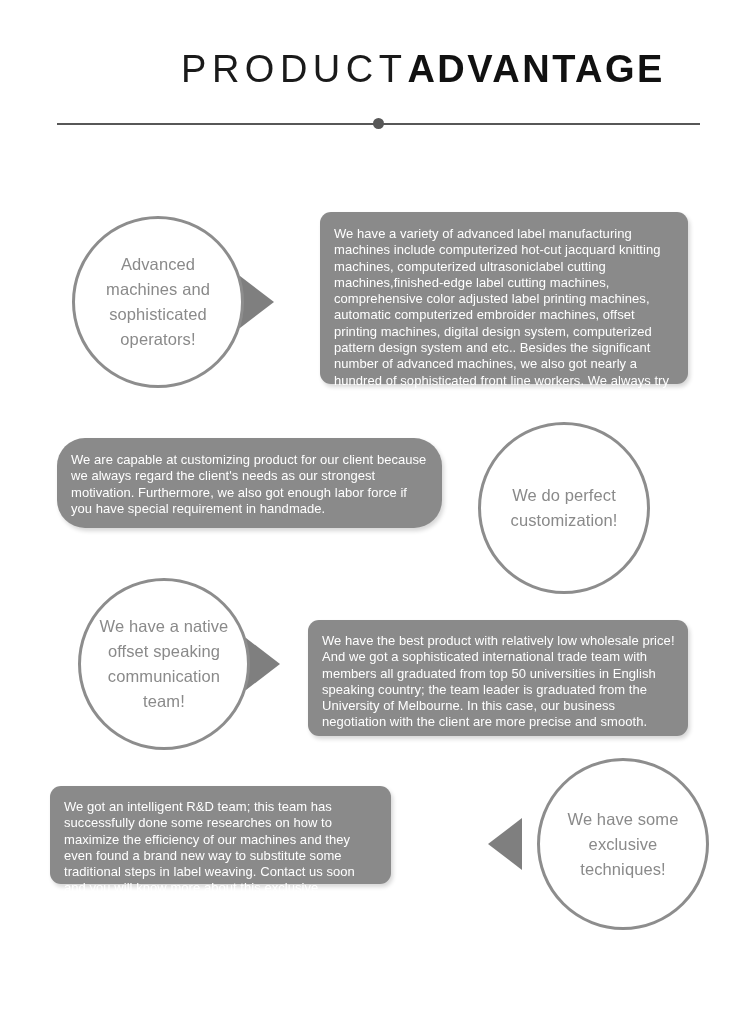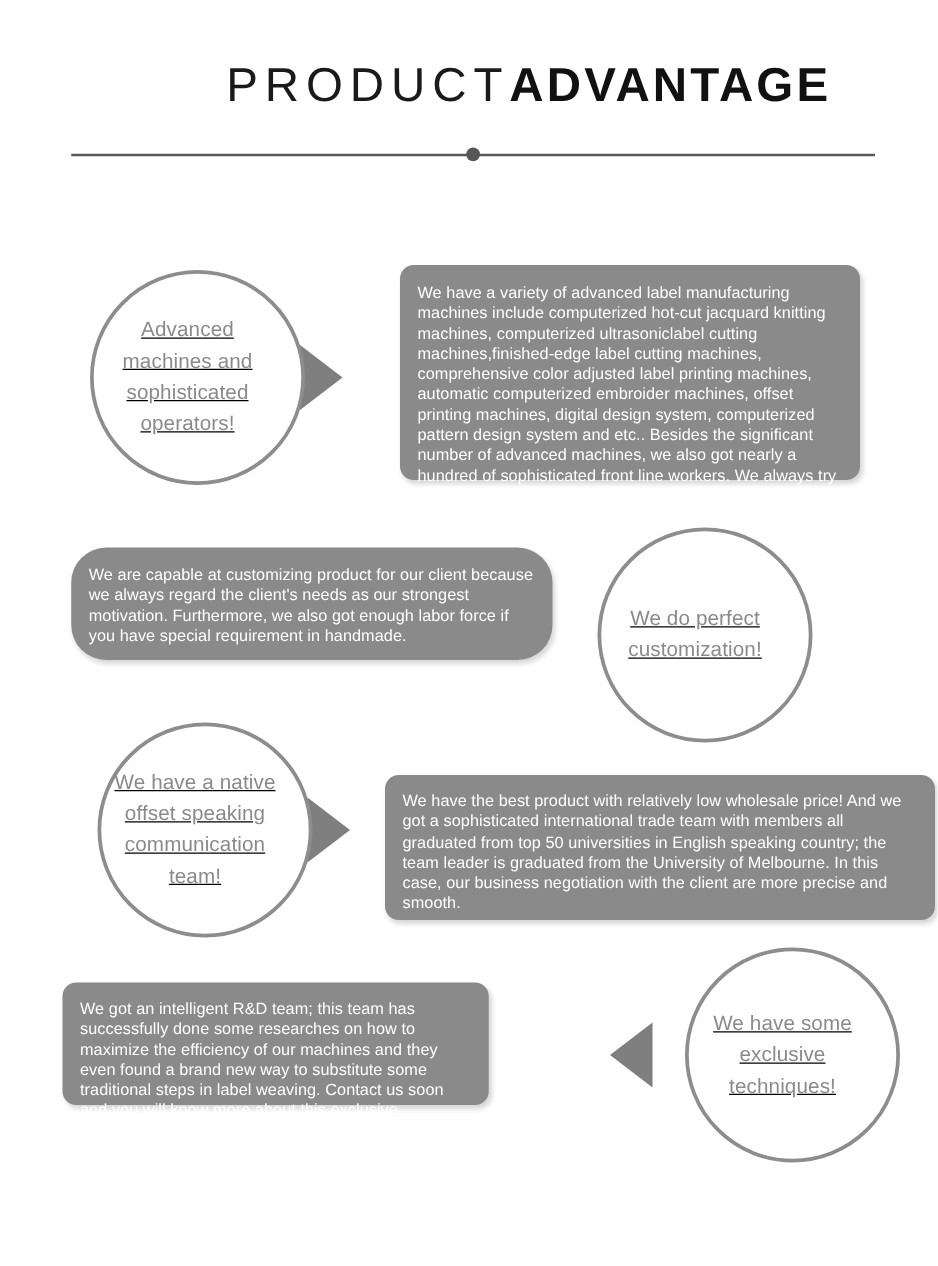--- a/index.html
+++ b/index.html
@@ -70,22 +70,22 @@
   .circle {
     position: absolute;
     width: 172px;
     height: 172px;
     border-radius: 50%;
     border: 3px solid #8d8d8d;
     background: #ffffff;
     box-sizing: border-box;
     display: flex;
     align-items: center;
+    justify-content: center;
     z-index: 3;
-    text-decoration: underline;
   }
   .circle-text {
     font-family: "Liberation Sans", sans-serif;
     font-size: 16.5px;
     line-height: 25px;
     color: #8a8a8a;
     text-align: center;
     width: 150px;
     letter-spacing: 0.1px;
   }
@@ -129,23 +129,23 @@
   #circle-1 { left: 72px;  top: 216px; }
   #ptr-1    { left: 240px; top: 276px; }
   #box-1    { left: 320px; top: 212px; width: 368px; height: 172px; padding: 14px 12px 12px 14px; }
 
   #circle-2 { left: 478px; top: 422px; }
   #ptr-2    { left: 478px; top: 482px; }
   #box-2    { left: 57px;  top: 438px; width: 385px; height: 90px;  padding: 14px 14px 12px 14px; border-radius: 28px; }
 
   #circle-3 { left: 78px;  top: 578px; }
   #ptr-3    { left: 246px; top: 638px; }
-  #box-3    { left: 308px; top: 620px; width: 440px; height: 116px; padding: 13px 12px 12px 14px; }
+  #box-3    { left: 308px; top: 620px; width: 380px; height: 116px; padding: 13px 12px 12px 14px; }
 
-  #circle-4 { left: 548px; top: 758px; }
+  #circle-4 { left: 537px; top: 758px; }
   #ptr-4    { left: 488px; top: 818px; }
   #box-4    { left: 50px;  top: 786px; width: 341px; height: 98px;  padding: 13px 12px 12px 14px; }
 </style>
 </head>
 <body>
 
 <div class="header">
   <span class="title-light">PRODUCT</span><span class="title-bold">ADVANTAGE</span>
 </div>
 

